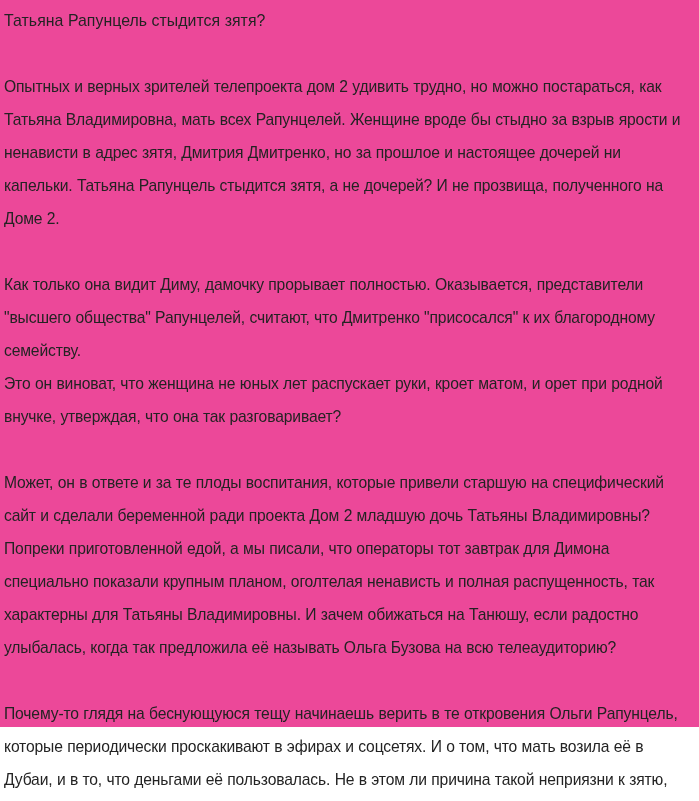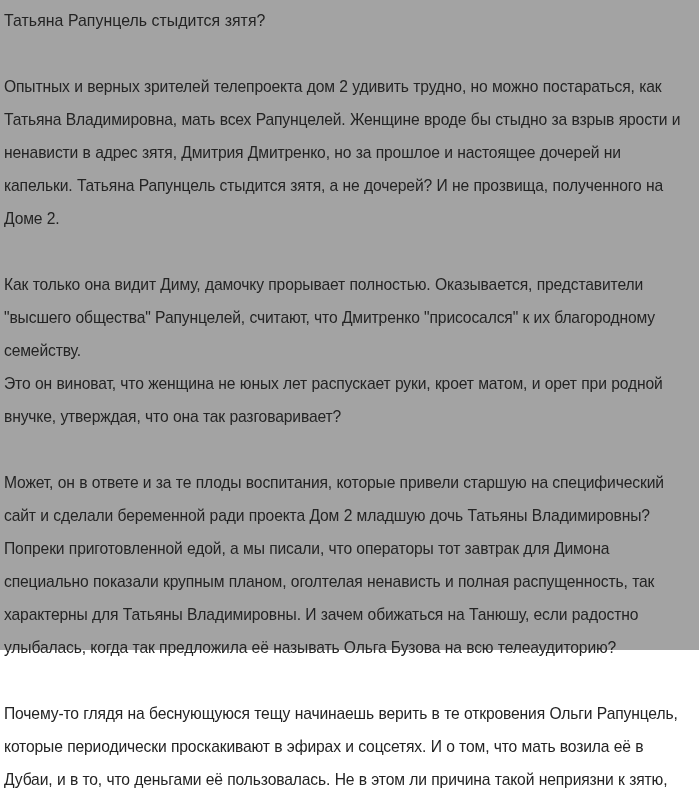--- a/index.html
+++ b/index.html
@@ -9,23 +9,23 @@
   }
   body {
     width: 699px;
     height: 801px;
     overflow: hidden;
     font-family: "Liberation Sans", "DejaVu Sans", sans-serif;
   }
   #article {
     box-sizing: border-box;
     width: 699px;
-    height: 650px;
+    height: 727px;
     padding: 4px 6px 0 4px;
-    background: #a3a3a3;
+    background: #ec4899;
   }
   .line,
   .para {
     color: #232323;
     font-size: 16.4px;
     line-height: 33px;
     letter-spacing: -0.15px;
     word-spacing: 0.2px;
     text-align: left;
     white-space: normal;

